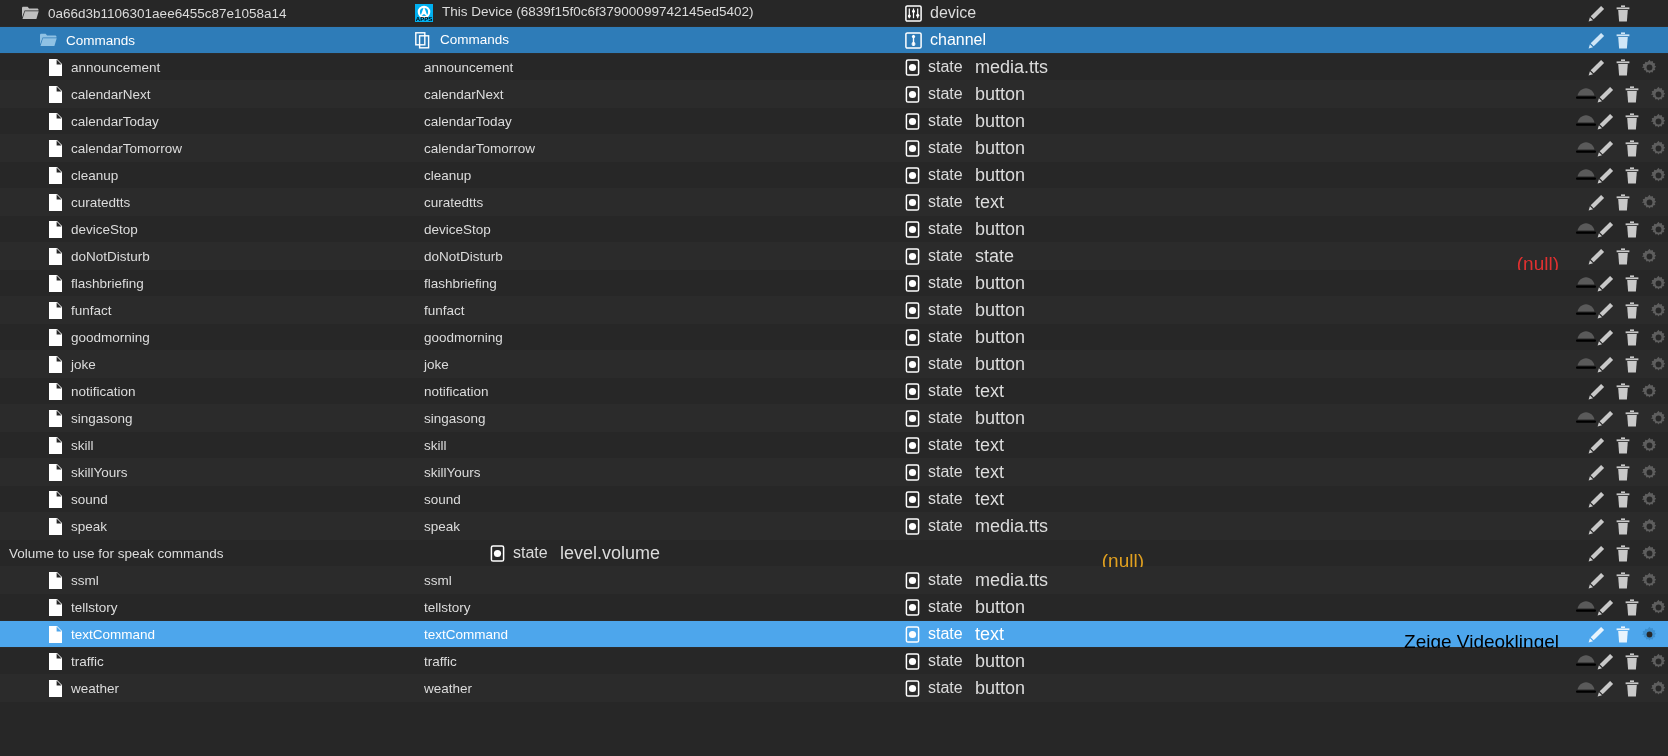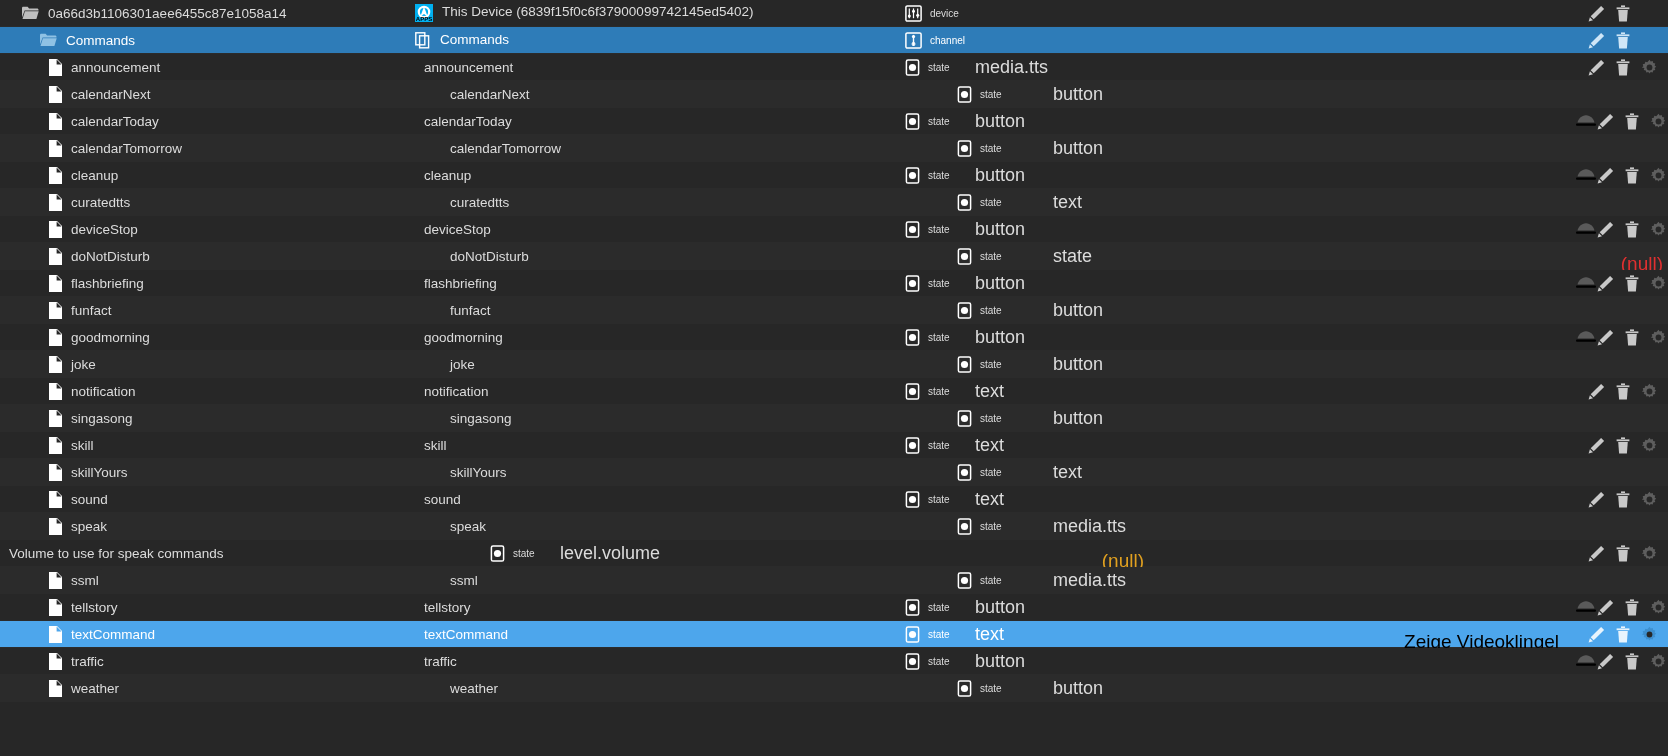--- a/index.html
+++ b/index.html
@@ -21,21 +21,21 @@
     height: 27px;
     min-height: 27px;
     display: flex;
     align-items: center;
     color: #dcdcdc;
     font-size: 13.5px;
     position: relative;
     background: #272727;
     border-bottom: 1px solid #2b2b2b;
   }
-  .row.alt { background: #2b2b2b; gap: 26px; }
+  .row.alt { background: #2b2b2b; }
   .row.sel-dark { background: #2e7cb8; color: #ffffff; }
   .row.sel-light { background: #4da6ec; color: #ffffff; }
 
   
   .c-name {
     width: 415px;
     min-width: 415px;
     display: flex;
     align-items: center;
     overflow: hidden;
@@ -57,21 +57,21 @@
   }
   .c-desc .label { margin-left: 9px; }
 
   
   .c-type {
     width: 70px;
     min-width: 70px;
     display: flex;
     align-items: center;
     white-space: nowrap;
-    font-size: 10px;
+    font-size: 16px;
   }
   .c-type .label { margin-left: 8px; }
   .c-role {
     width: 395px;
     min-width: 395px;
     white-space: nowrap;
     font-size: 18px;
     overflow: hidden;
   }
 

